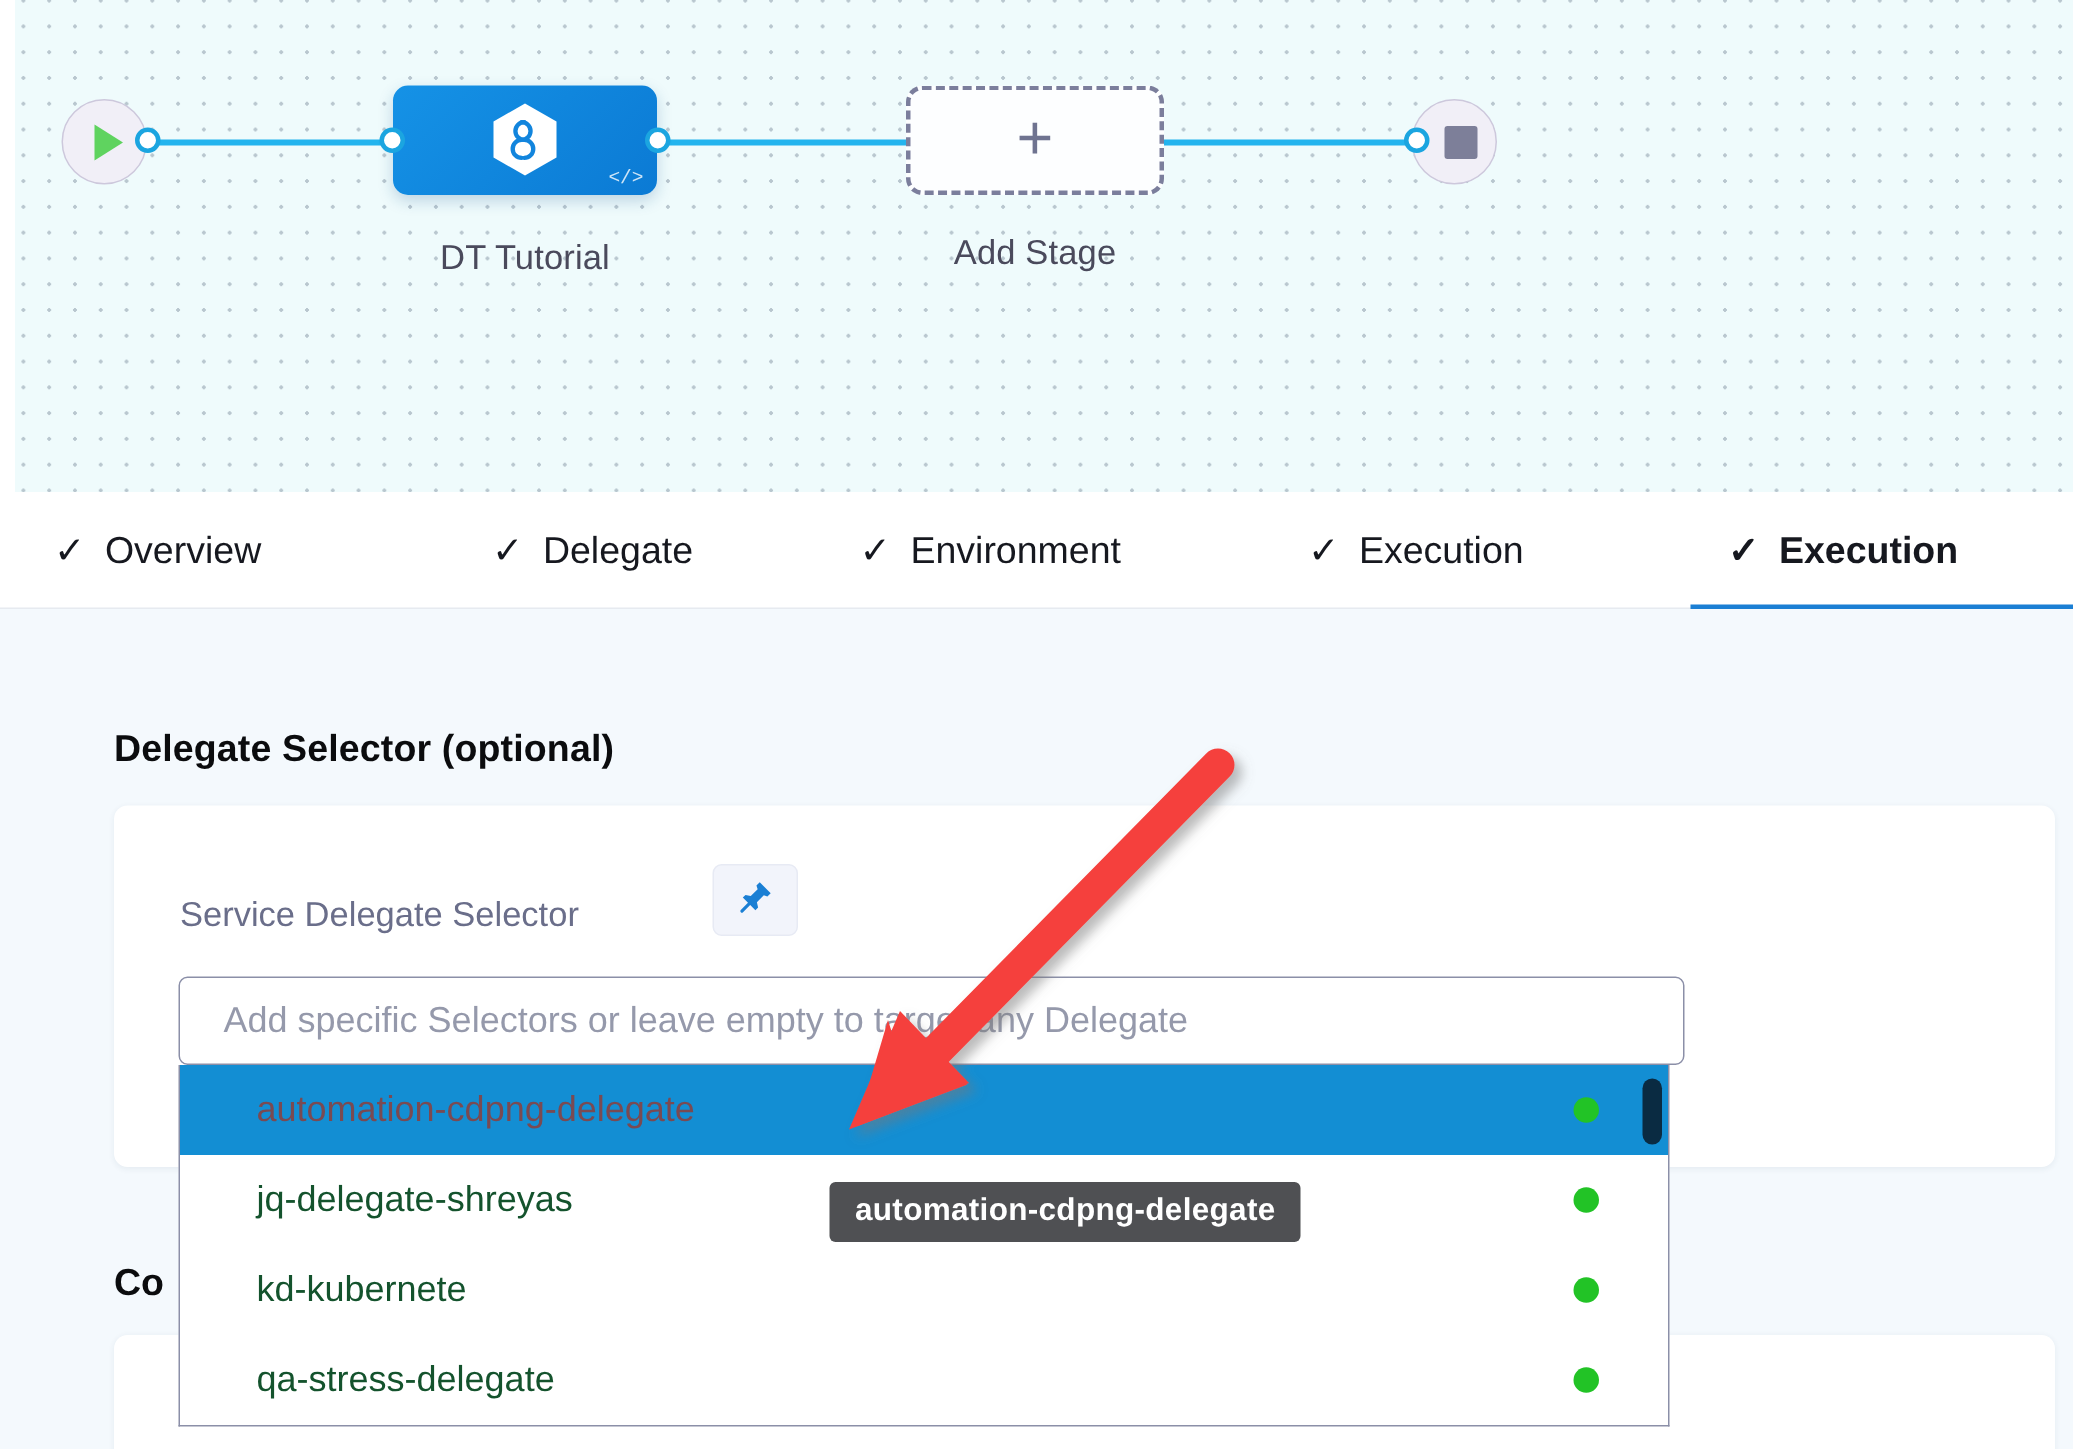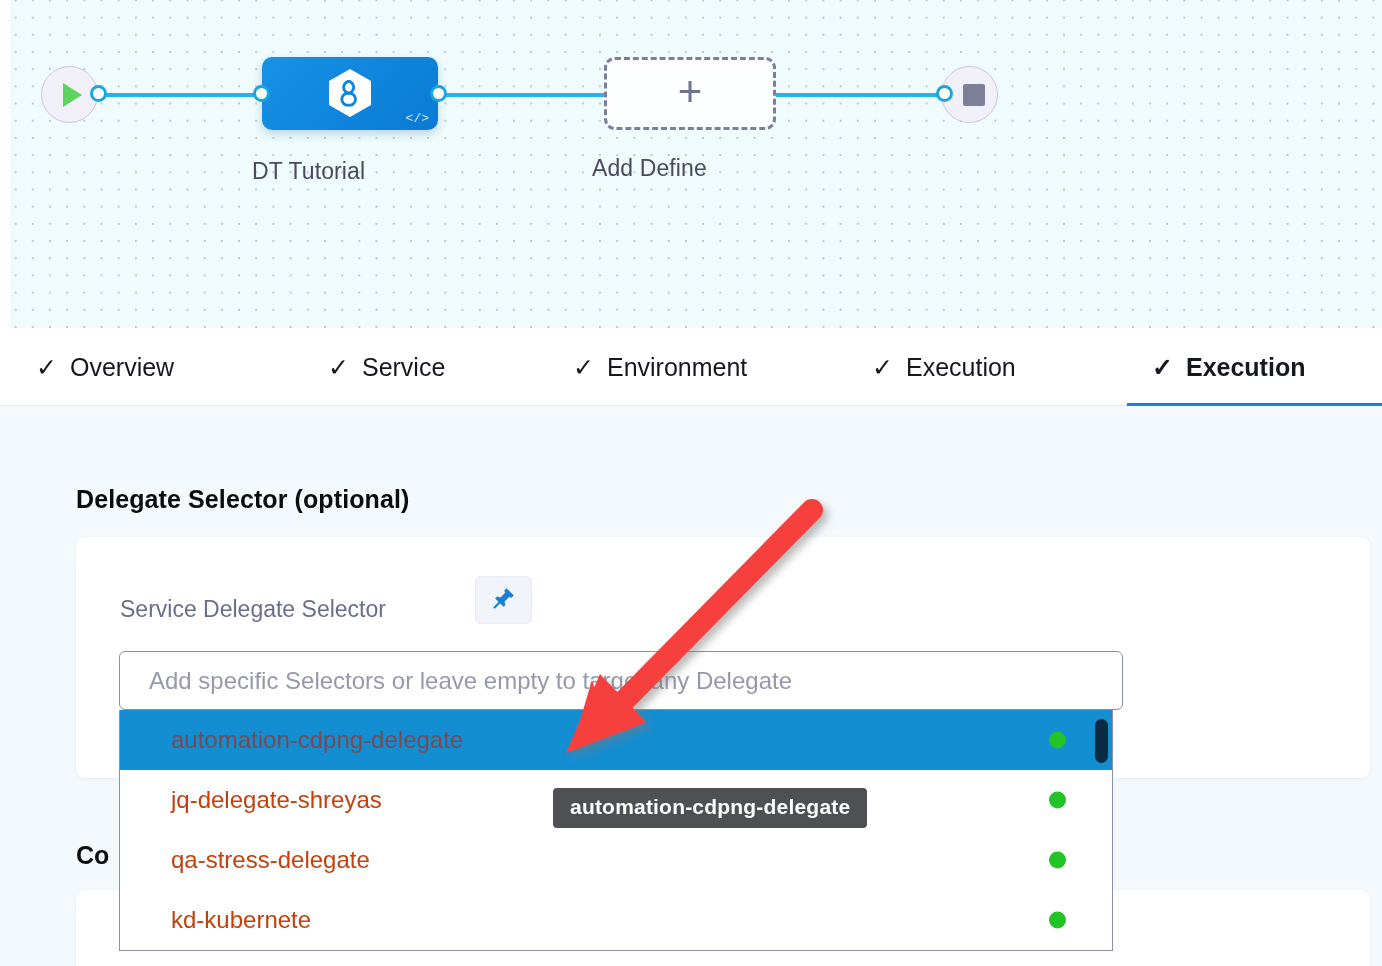--- a/index.html
+++ b/index.html
@@ -58,21 +58,21 @@
     font-family: "Liberation Mono", monospace;
   }
   .add-stage-node {
     position: absolute; left: 604px; top: 57px; width: 172px; height: 73px;
     border-radius: 11px; background: #fdfeff;
     border: 3px dashed #7b7e9c; z-index: 3;
     display: flex; align-items: center; justify-content: center;
   }
   .plus-sign { font-size: 42px; color: #6f7390; font-weight: 300; line-height: 1; margin-top: -4px; }
   .node-label {
-    position: absolute; font-size: 23px; color: #4a4a5c;
+    position: absolute; text-align: center; font-size: 23px; color: #4a4a5c;
     letter-spacing: .1px; z-index: 3;
   }
 
   
   .tabbar {
     position: absolute; left: 0; top: 328px; width: 1382px; height: 78px;
     background: #ffffff; border-bottom: 1px solid #e6eaf0;
   }
   .tab {
     position: absolute; top: 0; height: 78px;
@@ -125,21 +125,21 @@
     display: flex; align-items: center; padding: 0 29px;
     font-size: 24px; color: #9599ab;
   }
   .dd-list {
     width: 994px; background: #ffffff;
     border: 1.2px solid #8b8fa8; border-top: none;
     position: relative; overflow: hidden;
   }
   .dd-item {
     height: 60px; display: flex; align-items: center;
-    padding: 0 0 0 51px; font-size: 24px; color: #c2410c; cursor: pointer;
+    padding: 0 0 0 51px; font-size: 24px; color: #14532d; cursor: pointer;
     position: relative;
   }
   .dd-item.selected { background: #138ed3; color: #7a4a52; }
   .status-dot {
     position: absolute; right: 46px; top: 50%; transform: translateY(-50%);
     width: 17px; height: 17px; border-radius: 50%; background: #22c326;
   }
   .dd-scrollthumb {
     position: absolute; right: 4px; top: 9px;
     width: 13px; height: 44px; border-radius: 7px; background: #0a2b42; z-index: 25;
@@ -184,36 +184,36 @@
       </span>
       <span class="codeicon">&lt;/&gt;</span>
     </div>
     <div class="port" style="left:253px;"></div>
     <div class="port" style="left:430px;"></div>
     <div class="node-label" style="left:252px; top:158px; width:196px;">DT Tutorial</div>
 
     <div class="add-stage-node">
       <span class="plus-sign">+</span>
     </div>
-    <div class="node-label" style="left:592px; top:155px; width:196px;">Add Define</div>
+    <div class="node-label" style="left:592px; top:155px; width:196px;">Add Stage</div>
 
     <div class="end-node" style="left:941px;">
       <div class="stop-sq" style="margin-left:8px;"></div>
     </div>
     <div class="port" style="left:936px;"></div>
   </div>
 
   <div class="tabbar">
     <div class="tab" style="left:36px; width:180px;">
       <span class="chk">✓</span>
       <span>Overview</span>
     </div>
     <div class="tab" style="left:328px; width:160px;">
       <span class="chk">✓</span>
-      <span>Service</span>
+      <span>Delegate</span>
     </div>
     <div class="tab" style="left:573px; width:230px;">
       <span class="chk">✓</span>
       <span>Environment</span>
     </div>
     <div class="tab" style="left:872px; width:200px;">
       <span class="chk">✓</span>
       <span>Execution</span>
     </div>
     <div class="tab active" style="left:1152px; width:215px;">
@@ -250,25 +250,25 @@
     <div class="dd-list">
       <div class="dd-item selected">
         <span>automation-cdpng-delegate</span>
         <span class="status-dot"></span>
       </div>
       <div class="dd-item">
         <span>jq-delegate-shreyas</span>
         <span class="status-dot"></span>
       </div>
       <div class="dd-item">
+        <span>kd-kubernete</span>
+        <span class="status-dot"></span>
+      </div>
+      <div class="dd-item">
         <span>qa-stress-delegate</span>
-        <span class="status-dot"></span>
-      </div>
-      <div class="dd-item">
-        <span>kd-kubernete</span>
         <span class="status-dot"></span>
       </div>
       <div class="dd-scrollthumb"></div>
     </div>
   </div>
 
   <div class="tooltip">automation-cdpng-delegate</div>
 
   <div class="arrow-layer">
     <svg width="1382" height="966">

